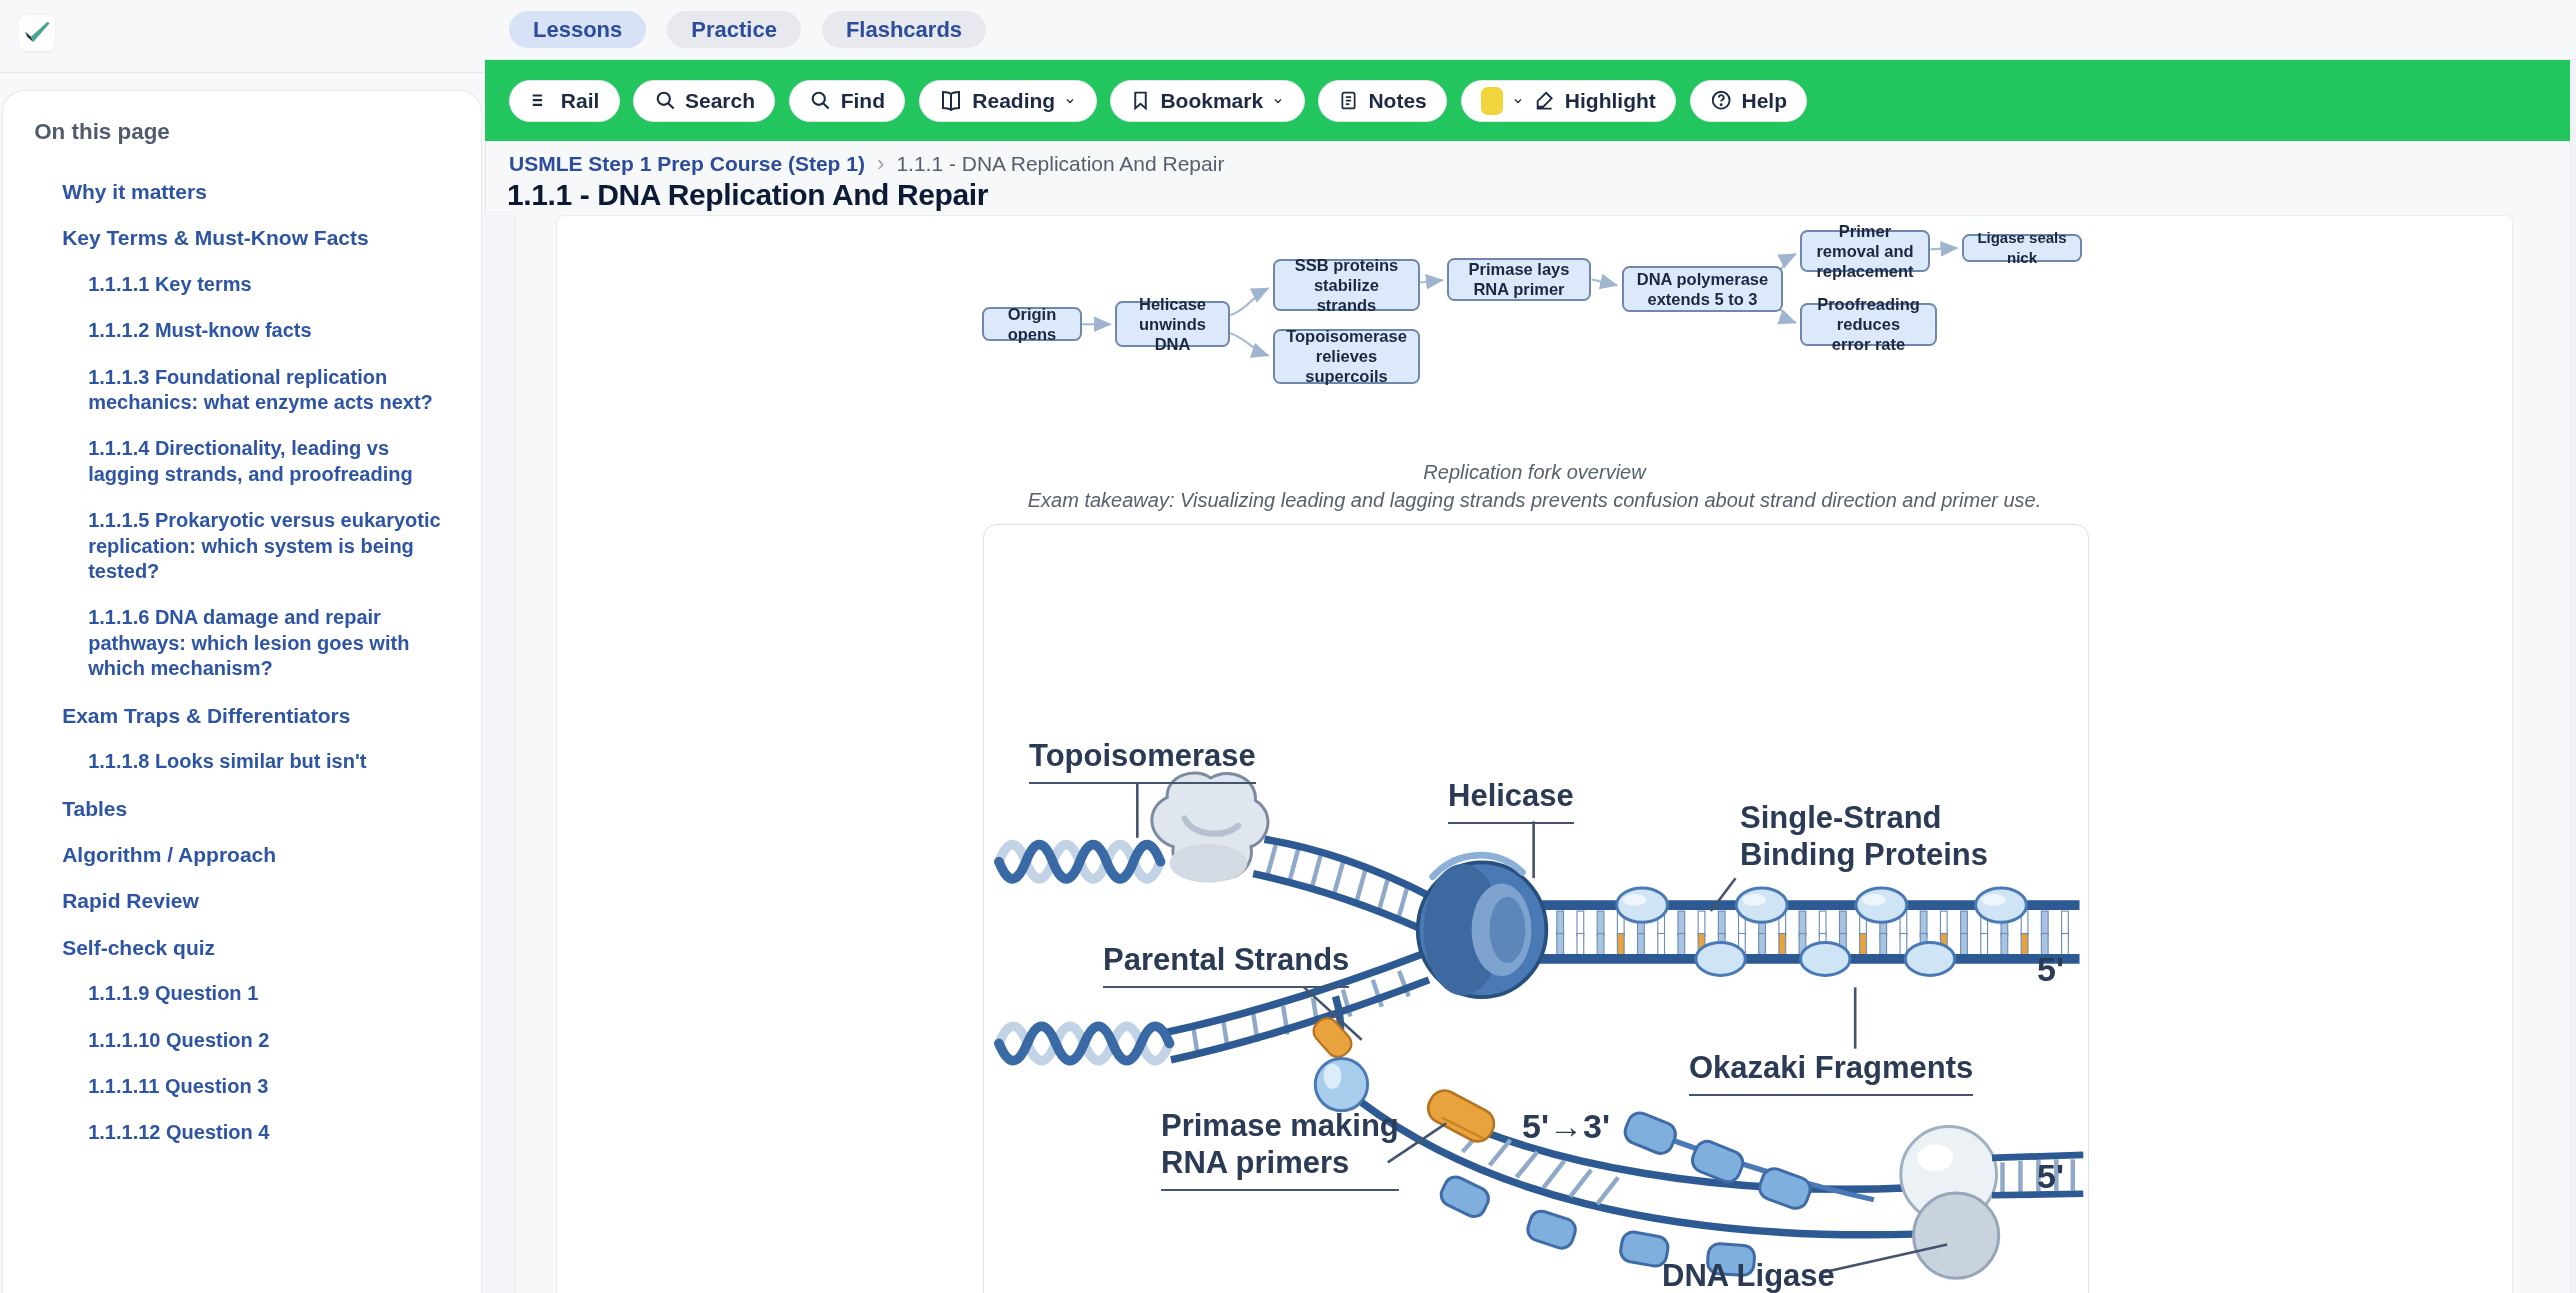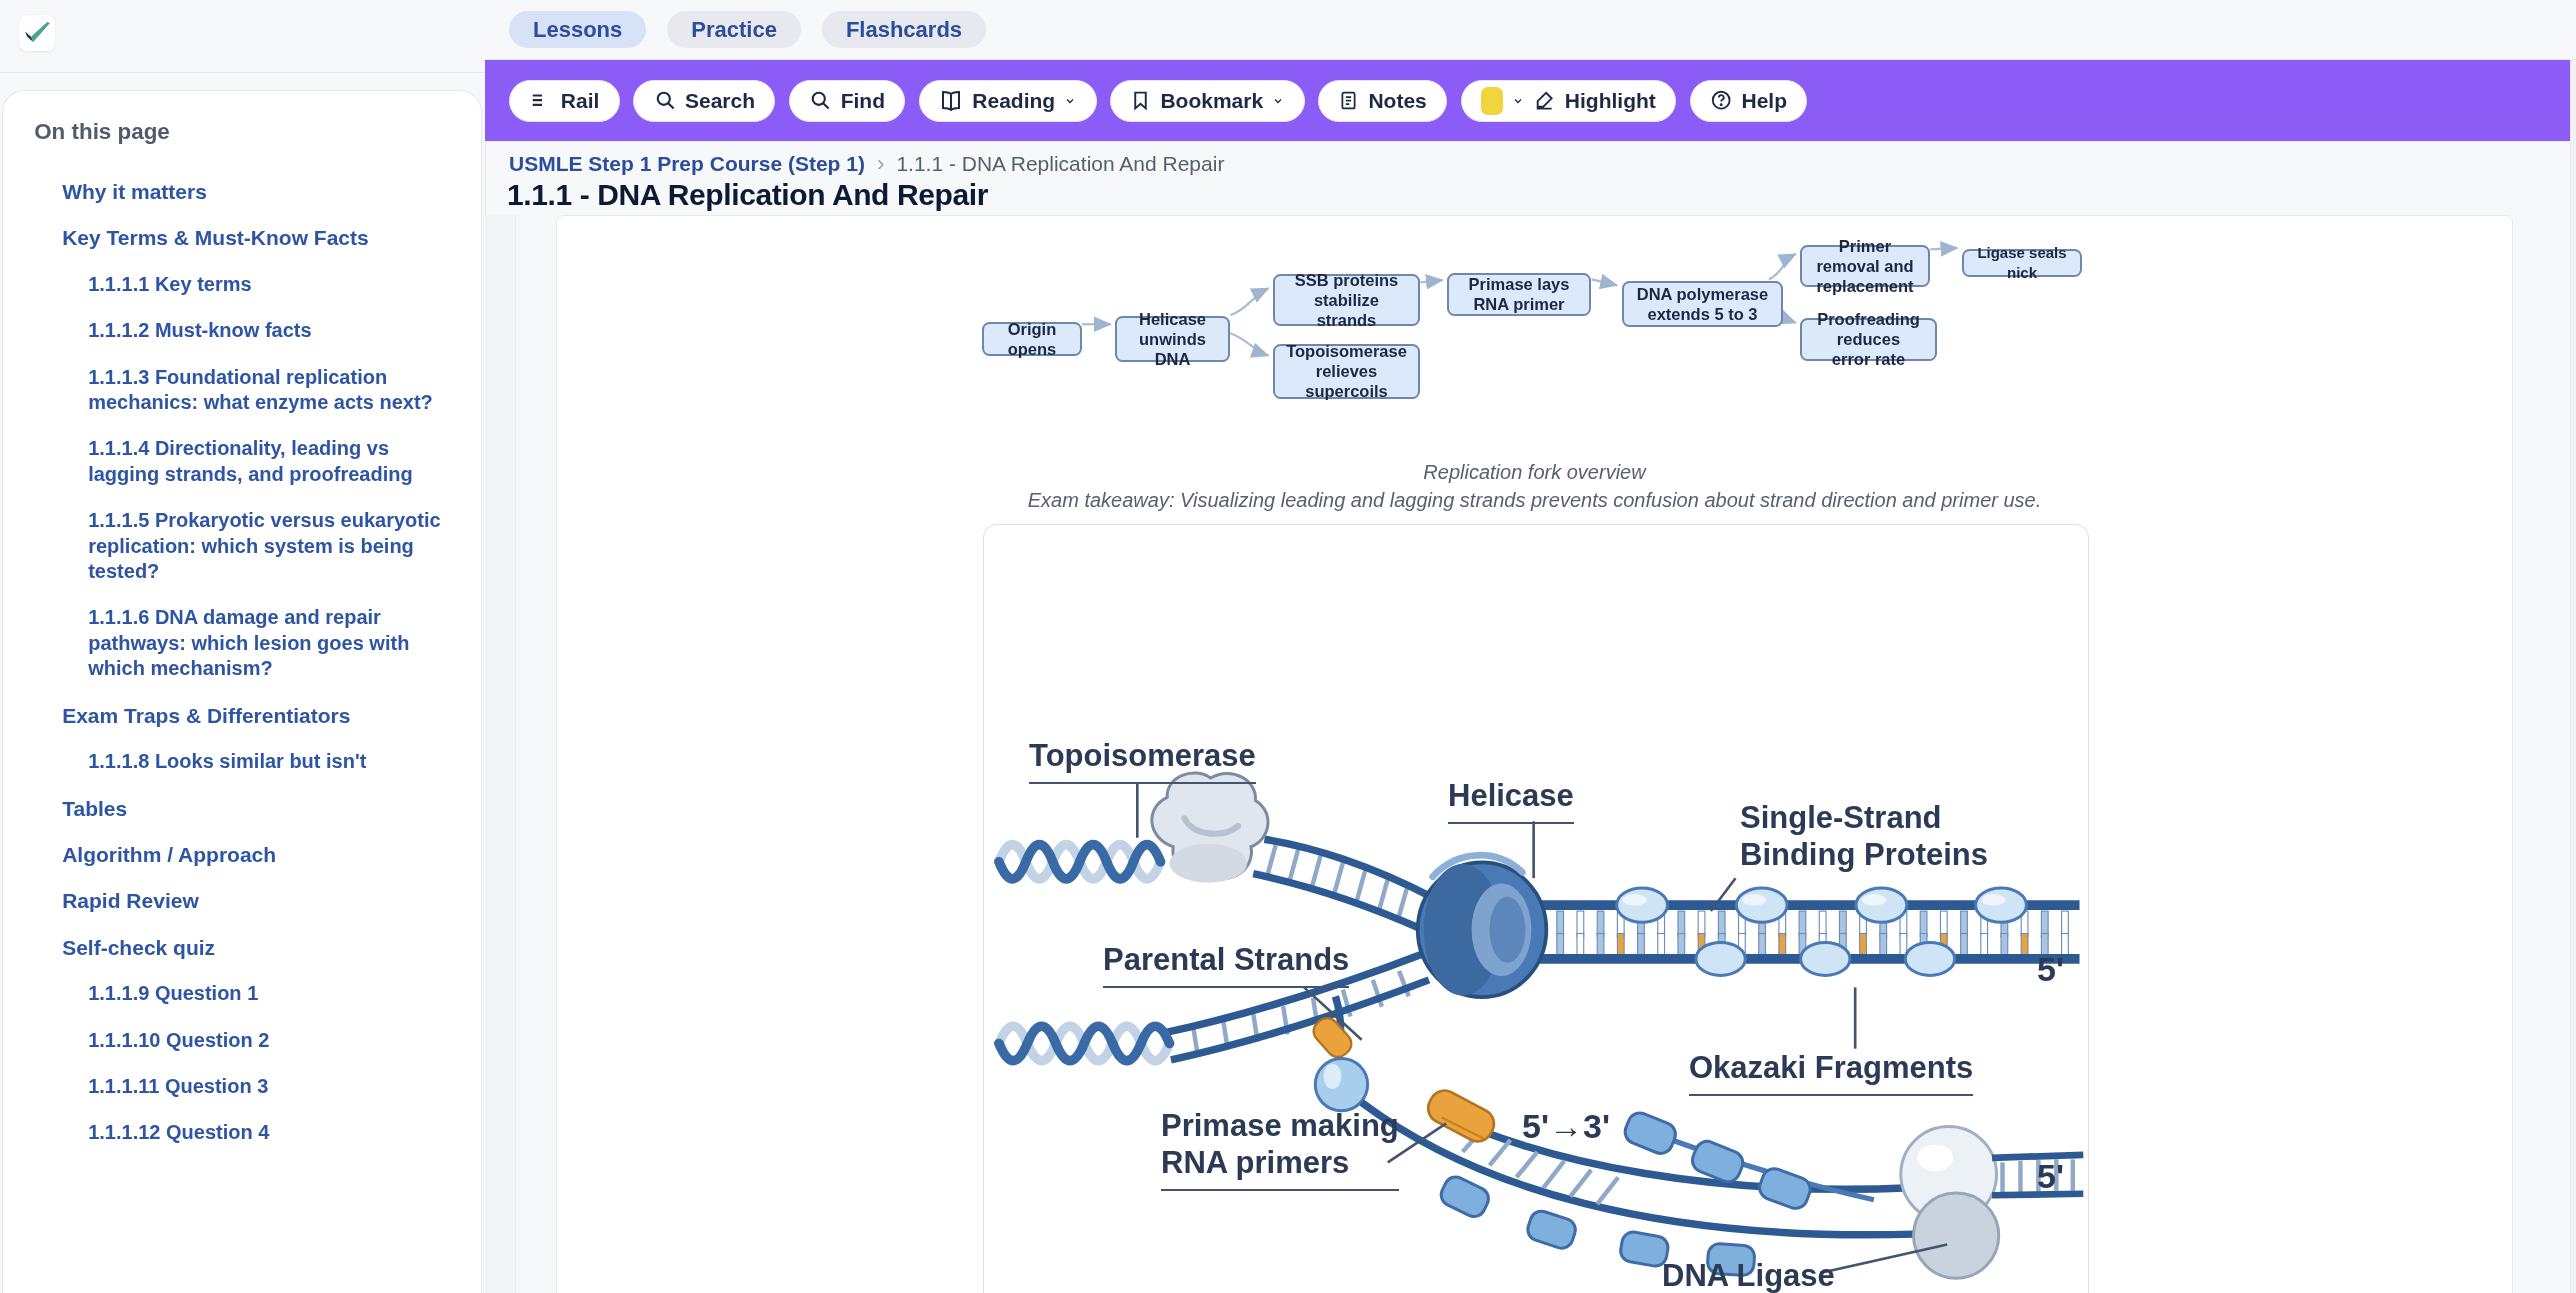--- a/index.html
+++ b/index.html
@@ -22,21 +22,21 @@
   .nav-actions { margin-left:auto; display:flex; gap:16.5px; align-items:center; }
   .nav-btn { height:43px; padding:0 22.4px; border-radius:22px; background:#ffffff;
              border:0.7px solid #e2e5ea; display:flex; gap:10.5px; align-items:center;
              font-size:22px; font-weight:700; color:#243a66; cursor:pointer; }
   .nav-btn svg { stroke:#2b4d9b; }
   .nav-btn.teal { background:#4f9b8f; border-color:#4f9b8f; color:#ffffff; }
   .nav-btn.teal svg { stroke:#ffffff; }
 
   
   .toolbar { position:absolute; left:485px; top:60px; right:6px; height:82px;
-             border-bottom:0.7px solid #e8eaee; background:#8b5cf6;
+             border-bottom:0.7px solid #e8eaee; background:#22c55e;
              display:flex; align-items:center; gap:13.5px; padding:0 0 0 24px; }
   .tool-pill { height:42px; padding:0 19.4px; border-radius:21px; background:#ffffff;
                border:0.7px solid #e3e6ea; display:flex; align-items:center; gap:9px;
                font-size:21px; font-weight:700; color:#1e2a44; cursor:pointer; }
   .tool-pill svg { stroke:#1e2a44; }
   .swatch { width:22.4px; height:28px; border-radius:6.7px; background:#f2d53c; }
   .chev { width:12px; height:12px; }
   .crumbs { position:absolute; left:509px; top:151px; font-size:21px; display:flex; gap:12px; align-items:center; white-space:nowrap; }
   .crumb-link { color:#2b4d9b; font-weight:700; cursor:pointer; }
   .crumb-sep { color:#9aa3af; font-size:22.4px; }
@@ -65,21 +65,21 @@
              background:#ffffff; border:0.7px solid #e8eaee; border-radius:7.5px 7.5px 0 0; }
   .right-scroll { position:absolute; right:0; top:60px; bottom:0; width:6px;
                   background:#f1f2f5; border-left:0.7px solid #e7e9ec; }
 
   
   .flow-wrap { position:absolute; left:425px; top:10.5px; width:1107px; height:171px; }
   .flow-svg { position:absolute; inset:0; }
   .fbox { position:absolute; background:#dbe9fb; border:2.2px solid #6d87ad; border-radius:7.5px;
           display:flex; align-items:center; justify-content:center; text-align:center;
           font-size:16.5px; font-weight:700; color:#1c2742; white-space:pre-line; line-height:20px;
-          padding:3px 6px;margin-top:15px; }
+          padding:3px 6px; }
 
   
   .caption { position:absolute; left:0; right:0; text-align:center; font-style:italic;
              color:#57606e; font-size:20px; }
   .cap1 { top:245px; } .cap2 { top:273px; }
 
   
   .figure { position:absolute; left:426px; top:308px; width:1106px; height:823px;
             border:1.5px solid #dcdfe4; border-radius:13.5px; background:#ffffff; overflow:hidden; }
   .fig-label { position:absolute; font-size:31px; font-weight:600; color:#2b3a55;

